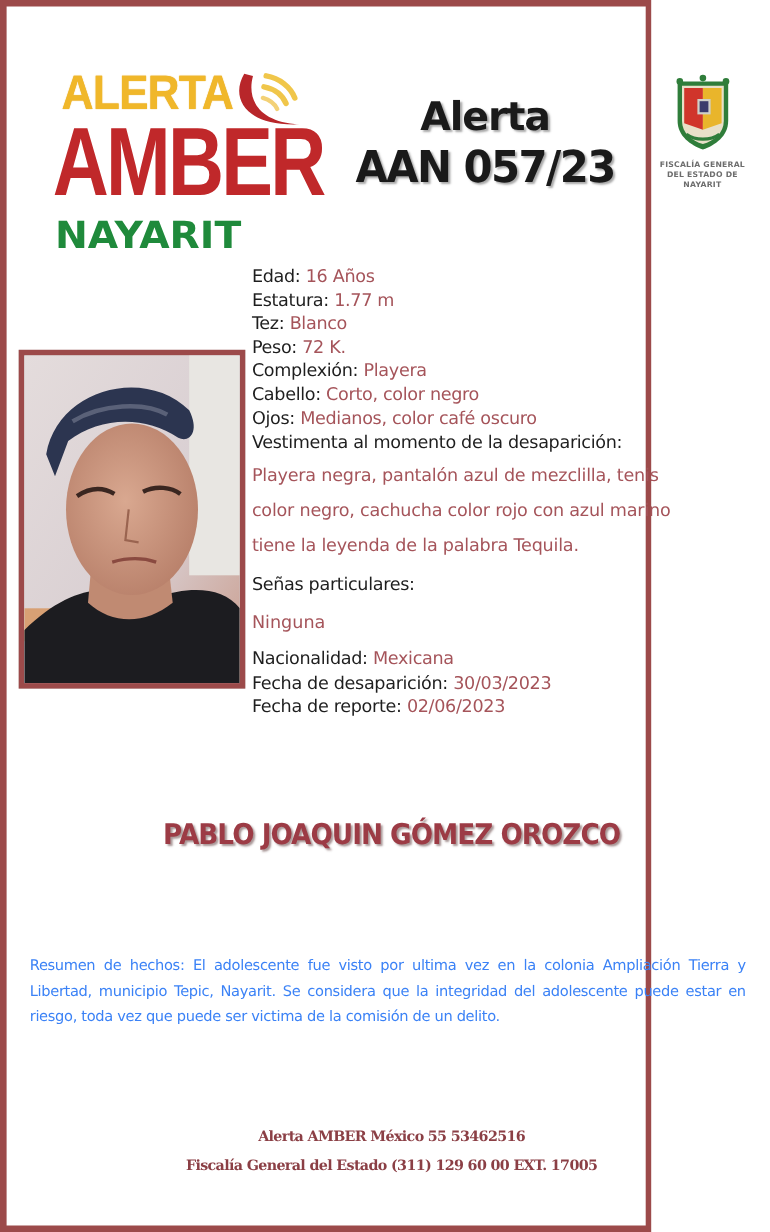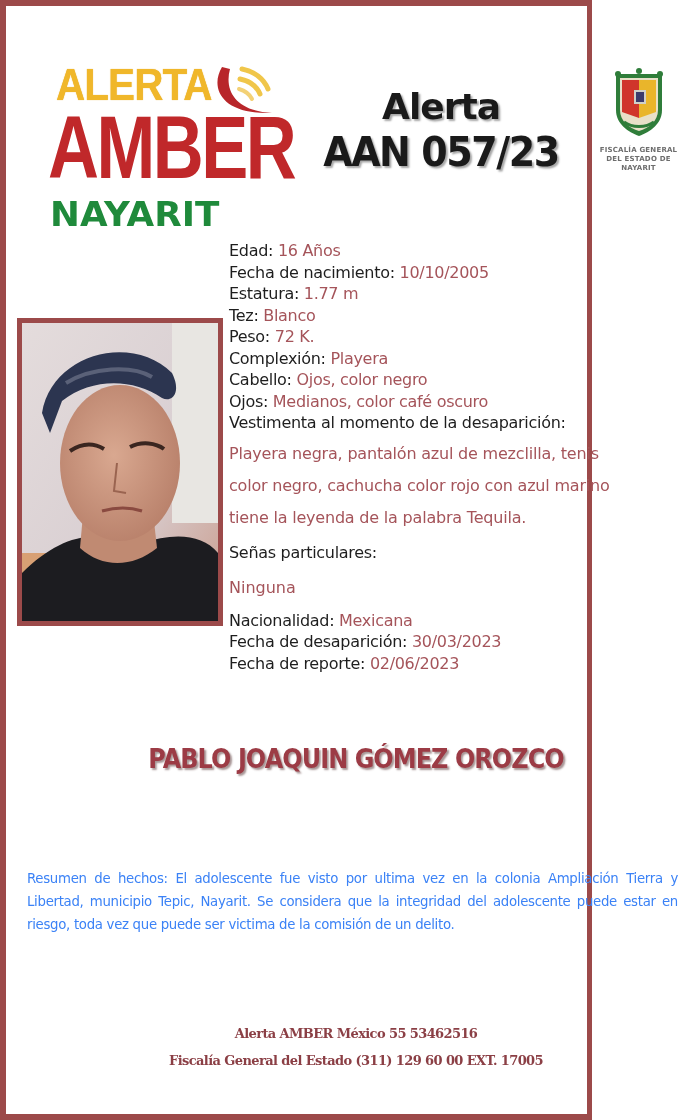--- a/index.html
+++ b/index.html
@@ -167,42 +167,38 @@
       <path d="M80 188 C94 184, 108 184, 120 188" stroke="#8a4a40" stroke-width="3" fill="none"></path>
     </svg>
   </div>
 
   <div class="details">
     <div class="row">
       <span class="lbl">Edad:</span>
       <span class="val">16 Años</span>
     </div>
     <div class="row">
-      <span class="lbl">Fecha de nacimiento:</span>
-      <span class="val">10/10/2005</span>
-    </div>
-    <div class="row">
       <span class="lbl">Estatura:</span>
       <span class="val">1.77 m</span>
     </div>
     <div class="row">
       <span class="lbl">Tez:</span>
       <span class="val">Blanco</span>
     </div>
     <div class="row">
       <span class="lbl">Peso:</span>
       <span class="val">72 K.</span>
     </div>
     <div class="row">
       <span class="lbl">Complexión:</span>
       <span class="val">Playera</span>
     </div>
     <div class="row">
       <span class="lbl">Cabello:</span>
-      <span class="val">Ojos, color negro</span>
+      <span class="val">Corto, color negro</span>
     </div>
     <div class="row">
       <span class="lbl">Ojos:</span>
       <span class="val">Medianos, color café oscuro</span>
     </div>
     <div class="row">Vestimenta al momento de la desaparición:</div>
     <div class="para">
       <div>Playera negra, pantalón azul de mezclilla, tenis</div>
       <div>color negro, cachucha color rojo con azul marino</div>
       <div>tiene la leyenda de la palabra Tequila.</div>

